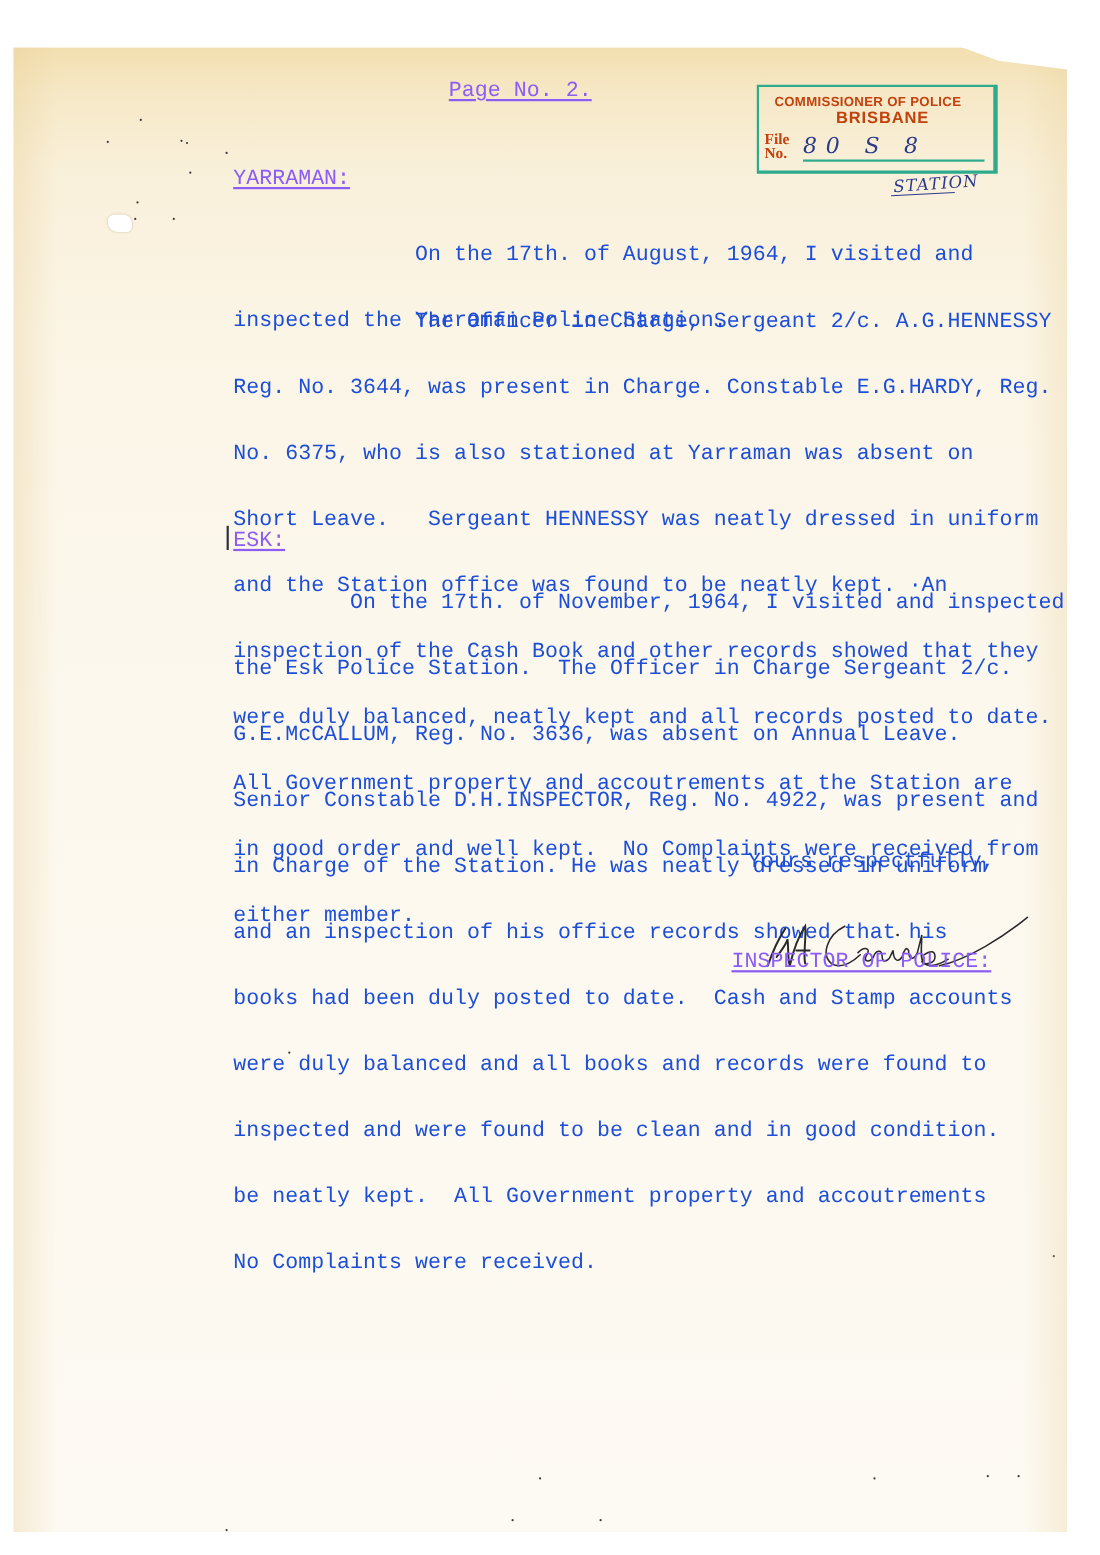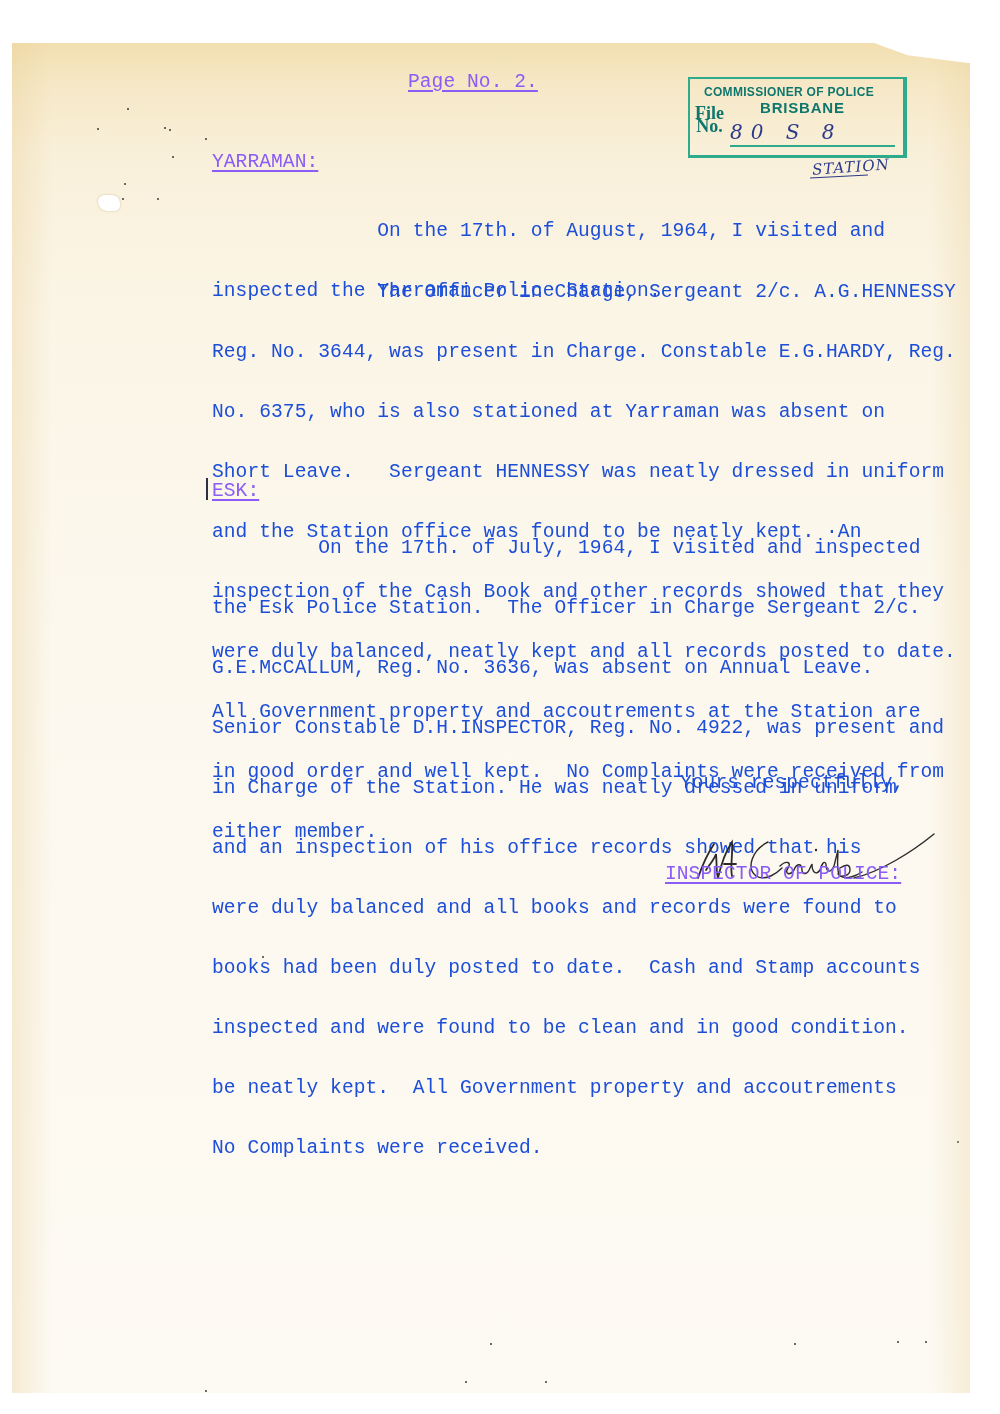--- a/index.html
+++ b/index.html
@@ -30,25 +30,25 @@
   }
   .heading { text-decoration: underline; text-decoration-thickness: 2px; text-underline-offset: 3px; color: #8b5cf6; }
   .page-no { left: 408px; top: 72px; }
   .yarraman-h { left: 212px; top: 152px; }
   .esk-h { left: 212px; top: 481px; }
   .esk-bar { position: absolute; left: 206px; top: 478px; width: 2px; height: 22px; background: #2c3140; }
   .para { left: 212px; }
   .stamp {
     position: absolute; left: 688px; top: 77px; width: 213px; height: 76px;
     border: 2.5px solid #2eab8c; border-right-width: 4px; border-bottom-width: 3px;
-    color: #0f766e; font-family: "Liberation Sans", sans-serif;
+    color: #c2410c; font-family: "Liberation Sans", sans-serif;
   }
   .stamp-line1 { position: absolute; left: 14px; top: 6px; font-size: 12px; font-weight: bold; letter-spacing: 0.3px; white-space: nowrap; }
   .stamp-line2 { position: absolute; left: 70px; top: 20px; font-size: 15px; font-weight: bold; letter-spacing: 0.8px; white-space: nowrap; }
-  .stamp-file { position: absolute; left: 5px; top: 28px; font-family: "Liberation Serif", serif; font-size: 18px; font-weight: bold; line-height: 13px; text-align: center; }
+  .stamp-file { position: absolute; left: 5px; top: 42px; font-family: "Liberation Serif", serif; font-size: 14px; font-weight: bold; line-height: 13px; }
   .stamp-underline { position: absolute; left: 40px; right: 8px; top: 66px; height: 1.5px; background: #2eab8c; }
   .hand {
     position: absolute; font-family: "DejaVu Serif", serif; font-style: italic; color: #2b3a8a; white-space: nowrap;
   }
   .file-no { left: 730px; top: 120px; font-size: 20px; letter-spacing: 8px; }
   .station { left: 812px; top: 158px; font-size: 15px; letter-spacing: 1px; transform: rotate(-4deg); }
   .station-underline { position: absolute; left: 810px; top: 176px; width: 58px; height: 1px; background: #2b3a8a; transform: rotate(-3deg); }
   .closing { left: 680px; top: 773px; }
   .sig-title { left: 665px; top: 864px; }
   .signature { position: absolute; left: 690px; top: 820px; width: 250px; height: 64px; }
@@ -107,28 +107,28 @@
   <div>inspection of the Cash Book and other records showed that they</div>
   <div>were duly balanced, neatly kept and all records posted to date.</div>
   <div>All Government property and accoutrements at the Station are</div>
   <div>in good order and well kept.  No Complaints were received from</div>
   <div>either member.</div>
 </div>
 
 <div class="esk-bar"></div>
 <div class="tw heading esk-h">ESK:</div>
 <div class="tw para" style="top:498px">
-  <div>         On the 17th. of July, 1964, I visited and inspected</div>
+  <div>         On the 17th. of November, 1964, I visited and inspected</div>
   <div>the Esk Police Station.  The Officer in Charge Sergeant 2/c.</div>
   <div>G.E.McCALLUM, Reg. No. 3636, was absent on Annual Leave.</div>
   <div>Senior Constable D.H.INSPECTOR, Reg. No. 4922, was present and</div>
   <div>in Charge of the Station. He was neatly dressed in uniform</div>
   <div>and an inspection of his office records showed that his</div>
+  <div>books had been duly posted to date.  Cash and Stamp accounts</div>
   <div>were duly balanced and all books and records were found to</div>
-  <div>books had been duly posted to date.  Cash and Stamp accounts</div>
   <div>inspected and were found to be clean and in good condition.</div>
   <div>be neatly kept.  All Government property and accoutrements</div>
   <div>No Complaints were received.</div>
 </div>
 
 <div class="tw closing">Yours respectfully,</div>
 <svg class="signature" viewBox="0 0 250 64">
   <path d="M8 58 C14 40, 20 30, 24 24 M16 50 C20 44, 24 40, 26 34 C27 44, 26 52, 28 58 M28 58 C32 40, 38 28, 42 22 C43 34, 40 48, 42 56 M34 44 L46 44" fill="none" stroke="#2a2a2a" stroke-width="1.8" stroke-linecap="round"></path>
   <path d="M78 22 C62 30, 56 48, 66 56 C76 62, 88 52, 92 48 M90 46 C96 40, 102 42, 98 48 C94 54, 100 56, 104 50 C106 44, 112 42, 112 50 C112 56, 118 54, 120 48 L122 44 C122 52, 126 56, 130 50 C132 44, 134 40, 136 44 C136 52, 140 54, 144 46 L148 30 C148 40, 146 52, 150 56 C156 60, 166 56, 172 52 M150 48 C156 44, 160 44, 160 50 C160 56, 150 58, 148 54 M164 58 C190 52, 222 32, 244 14" fill="none" stroke="#2a2a2a" stroke-width="1.4" stroke-linecap="round"></path>
   <circle cx="126" cy="30" r="1.2" fill="#2a2a2a"></circle>

